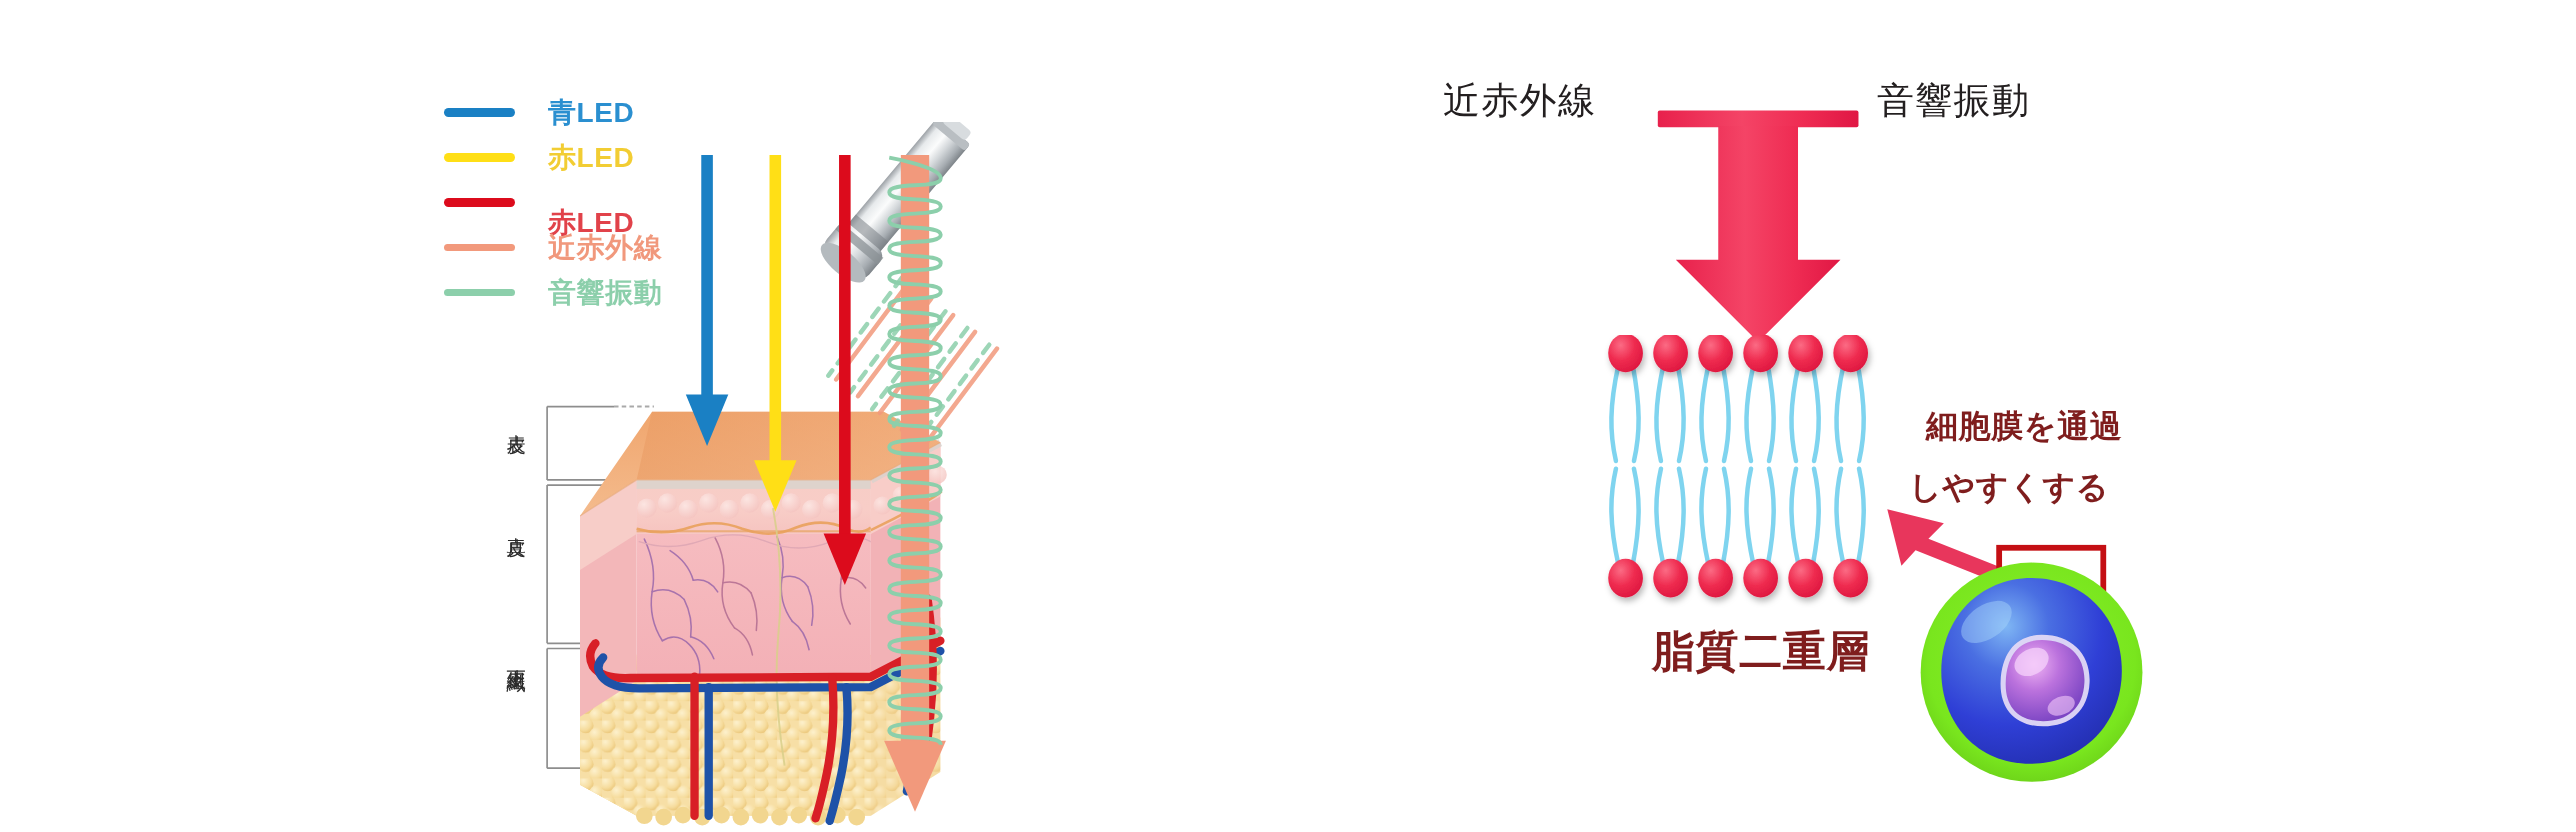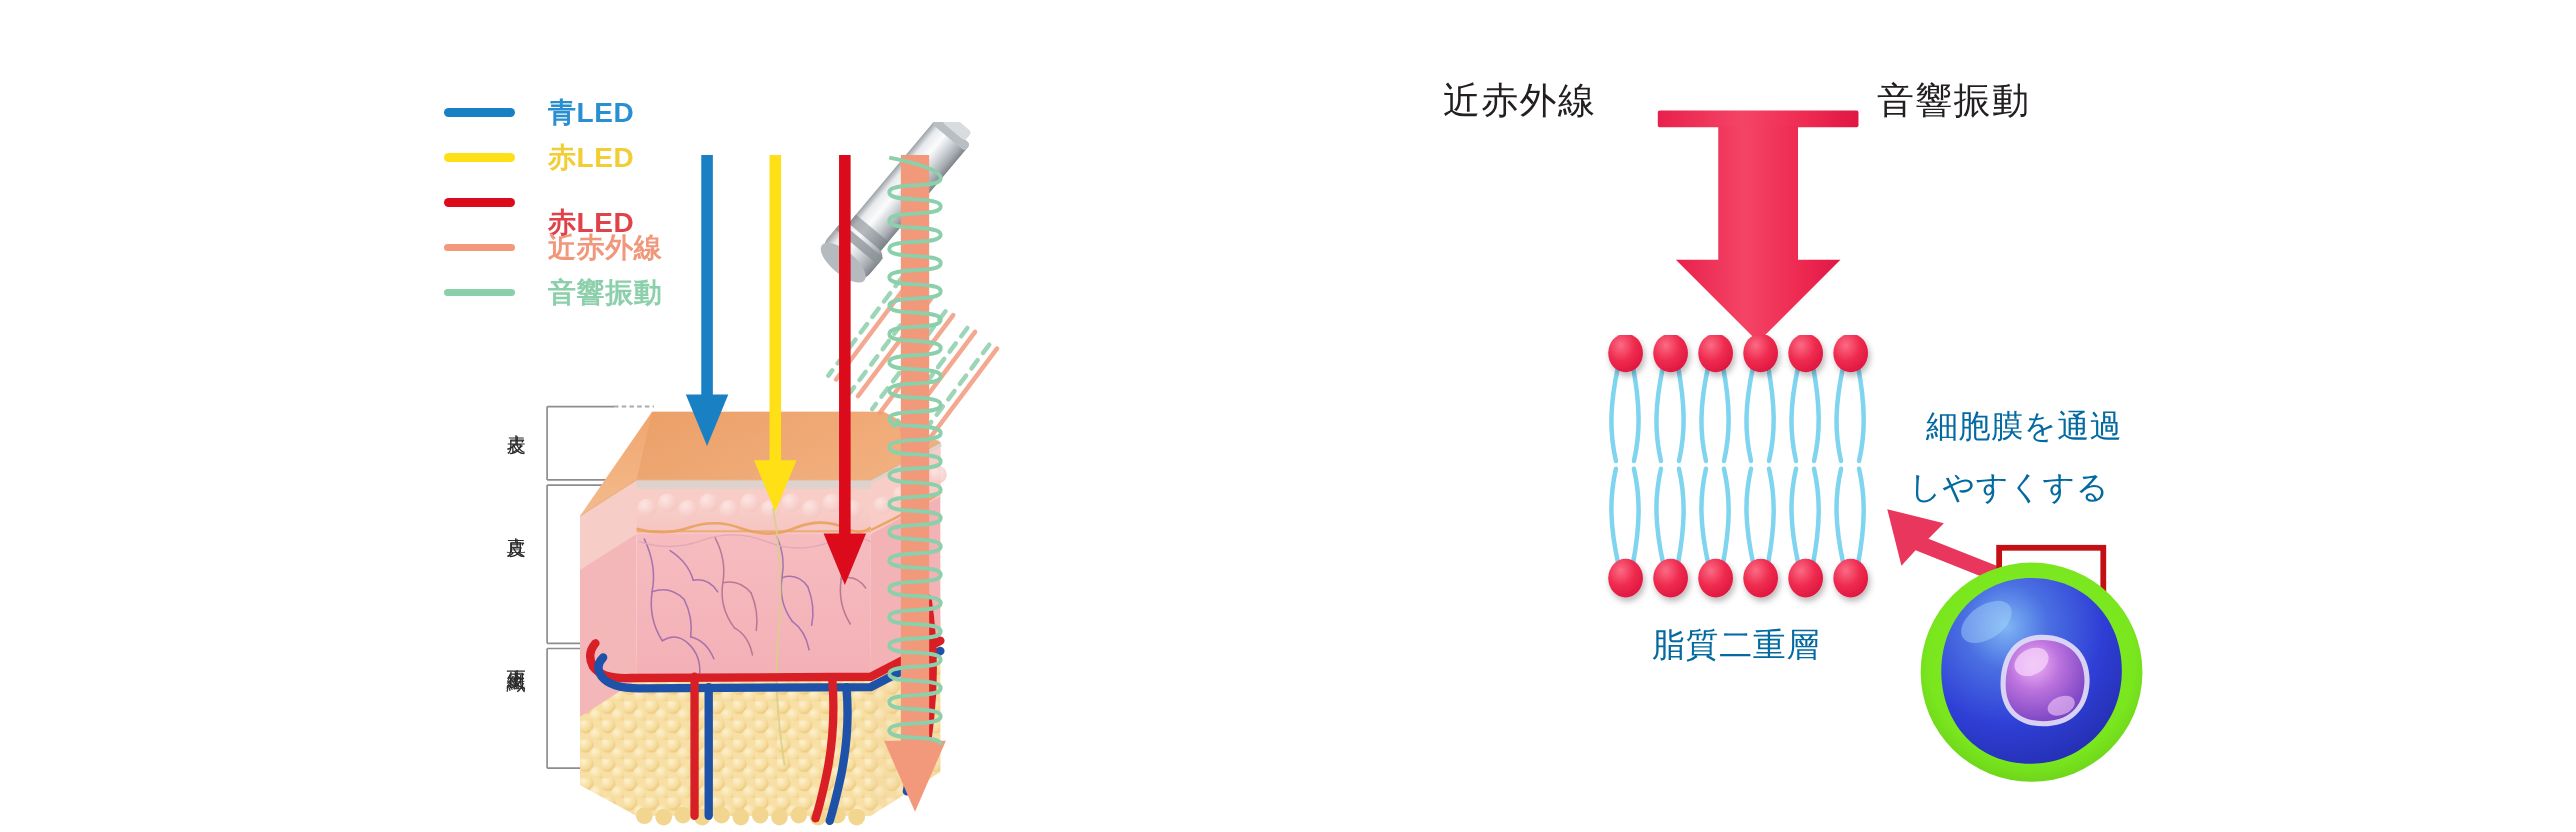--- a/index.html
+++ b/index.html
@@ -17,21 +17,21 @@
   
   .legend{position:absolute;left:444px;top:90px;}
   .legend-row{display:flex;align-items:center;height:45px;}
   .legend-swatch{width:71px;height:8.4px;border-radius:4.5px;flex:0 0 auto;}
   .legend-swatch.thin{height:6.4px;}
   .legend-label{margin-left:33px;font-size:28px;font-weight:700;letter-spacing:0.6px;white-space:nowrap;line-height:1;}
 
   .layer-name{position:absolute;font-size:19.3px;color:#2b2b2b;line-height:1.02;
     writing-mode:vertical-rl;text-orientation:upright;letter-spacing:1.3px;font-weight:500;}
   .rtitle{position:absolute;font-size:37px;color:#231f20;font-weight:500;white-space:nowrap;letter-spacing:1.3px;}
-  .rlabel{position:absolute;font-size:32px;color:#0369a1;font-weight:400;white-space:nowrap;letter-spacing:0.6px;line-height:1.24;text-align:right;}
+  .rlabel{position:absolute;font-size:32px;color:#7f1d1d;font-weight:700;white-space:nowrap;letter-spacing:0.6px;line-height:1.24;text-align:right;}
 </style>
 </head>
 <body>
 
 <div class="canvas">
 
   <div class="panel-left">
 
     <div class="legend">
       <div class="legend-row">
@@ -413,21 +413,21 @@
 
         <ellipse cx="33" cy="378" rx="27" ry="30"></ellipse>
         <ellipse cx="103" cy="378" rx="27" ry="30"></ellipse>
         <ellipse cx="173" cy="378" rx="27" ry="30"></ellipse>
         <ellipse cx="243" cy="378" rx="27" ry="30"></ellipse>
         <ellipse cx="313" cy="378" rx="27" ry="30"></ellipse>
         <ellipse cx="383" cy="378" rx="27" ry="30"></ellipse>
       </g>
     </svg>
 
-    <div class="rlabel" style="left:1652px;top:625px;font-size:33px;">脂質二重層</div>
+    <div class="rlabel" style="left:1652px;top:625px;font-size:43px;">脂質二重層</div>
 
     <div class="rlabel" style="left:1926px;top:407px;">細胞膜を通過</div>
     <div class="rlabel" style="left:1909px;top:459px;margin-top:9px;">しやすくする</div>
 
     <svg width="270" height="193" viewBox="0 0 420 300" style="position:absolute;left:1868px;top:477px;">
       <g>
         <path d="M210,142 L94,96 L118,72 L30,50 L52,138 L74,114 L190,160 Z" fill="#e8365c"></path>
       </g>
       <rect x="204" y="110" width="162" height="98" fill="none" stroke="#c40f14" stroke-width="9"></rect>
     </svg>

